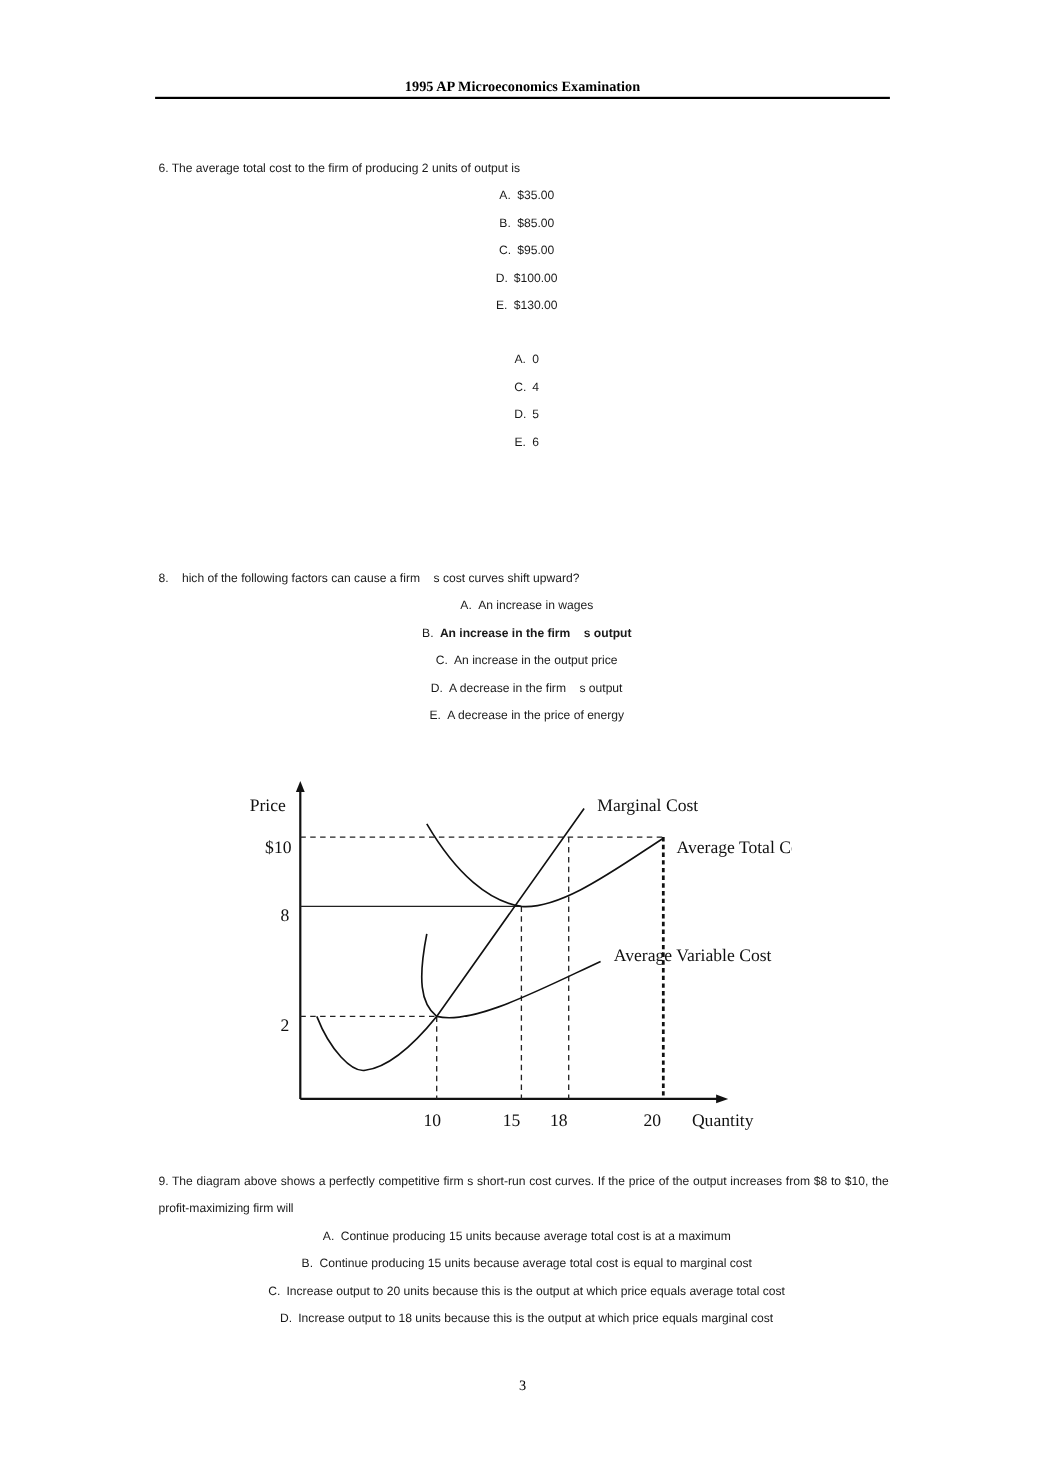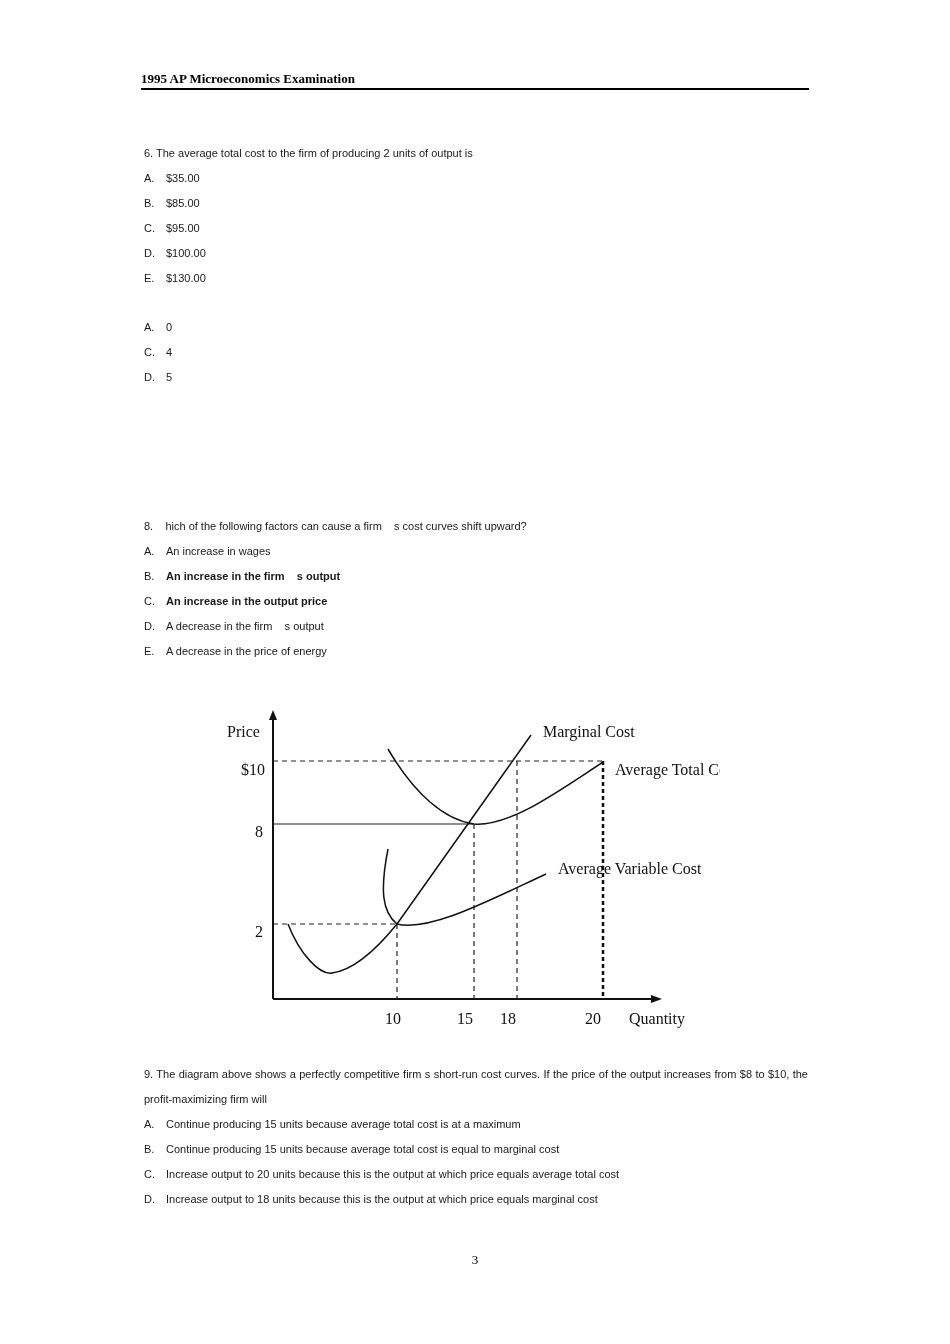--- a/index.html
+++ b/index.html
@@ -1,23 +1,23 @@
 <!DOCTYPE html>
 <html><head>
 <meta charset="utf-8">
 <style>
   html, body { margin:0; padding:0; background:#ffffff; }
   body { width:950px; height:1344px; position:relative; overflow:hidden;
          font-family:"Liberation Sans", sans-serif; color:#1a1a1a; }
   .header { position:absolute; left:141px; top:70px; width:668px; height:18px;
-            border-bottom:2px solid #000; 
+            border-bottom:2px solid #000; text-align:center;
             font-family:"Liberation Serif", serif; font-weight:bold; font-size:13px; line-height:18px; color:#000; }
   .q { position:absolute; left:144px; width:664px; font-size:11px; line-height:25px; }
   .q .stem { display:block; text-align:justify; }
-  .opt { display:block; white-space:nowrap; }
+  .opt { display:block; white-space:nowrap;text-align:center; }
   .opt .letter { display:inline-block; width:22px; }
   .figure { position:absolute; left:220px; top:700px; width:500px; height:340px; }
   .figure svg text { font-family:"Liberation Serif", serif; font-size:16px; fill:#111; }
   .pagenum { position:absolute; left:0; width:950px; top:1252px; text-align:center;
              font-family:"Liberation Serif", serif; font-size:13px; color:#000; }
 </style>
 </head>
 <body>
 
 <div class="header">
@@ -30,27 +30,28 @@
   <span class="opt"><span class="letter">B.</span><span>$85.00</span></span>
   <span class="opt"><span class="letter">C.</span><span>$95.00</span></span>
   <span class="opt"><span class="letter">D.</span><span>$100.00</span></span>
   <span class="opt"><span class="letter">E.</span><span>$130.00</span></span>
 </div>
 
 <div class="q" style="top:315px;">
   <span class="opt"><span class="letter">A.</span><span>0</span></span>
   <span class="opt"><span class="letter">C.</span><span>4</span></span>
   <span class="opt"><span class="letter">D.</span><span>5</span></span>
+  <span class="opt"><span class="letter">E.</span><span>6</span></span>
 </div>
 
 <div class="q" style="top:514px;">
   <span class="stem" style="white-space:pre;">8.    hich of the following factors can cause a firm    s cost curves shift upward?</span>
   <span class="opt"><span class="letter">A.</span><span style="white-space:pre;">An increase in wages</span></span>
   <span class="opt"><span class="letter">B.</span><span style="white-space:pre;font-weight:bold;">An increase in the firm    s output</span></span>
-  <span class="opt"><span class="letter">C.</span><span style="white-space:pre;font-weight:bold;">An increase in the output price</span></span>
+  <span class="opt"><span class="letter">C.</span><span style="white-space:pre;">An increase in the output price</span></span>
   <span class="opt"><span class="letter">D.</span><span style="white-space:pre;">A decrease in the firm    s output</span></span>
   <span class="opt"><span class="letter">E.</span><span style="white-space:pre;">A decrease in the price of energy</span></span>
 </div>
 
 <div class="figure">
   <svg width="500" height="340" viewBox="0 0 500 340" xmlns="http://www.w3.org/2000/svg">
 
     <line x1="53" y1="18" x2="53" y2="299" stroke="#111" stroke-width="2"></line>
     <polygon points="53,10 49,20 57,20" fill="#111"></polygon>
     <line x1="53" y1="299" x2="435" y2="299" stroke="#111" stroke-width="2"></line>

